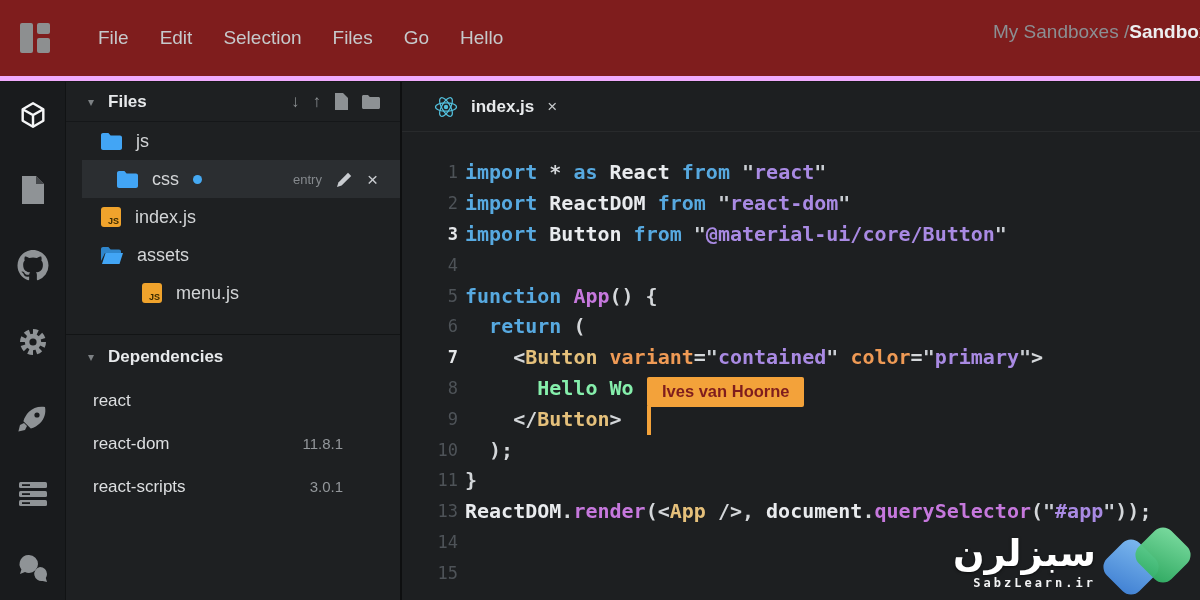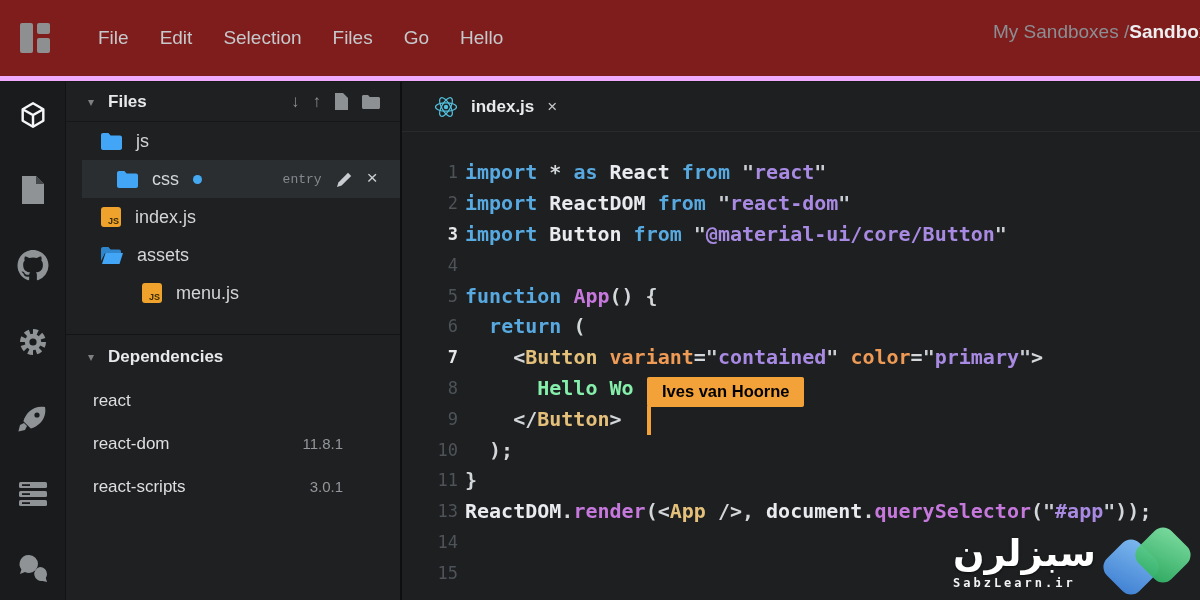--- a/index.html
+++ b/index.html
@@ -39,21 +39,21 @@
     color:#8d9194; font-size:17px; }
   .file-row { height:38px; display:flex; align-items:center; padding:0 18px 0 35px;
     color:#d3d5d7; font-size:18px; gap:14px; }
   .file-row.selected { background:#2b2e31;margin-left:16px; }
   .file-row.indent { padding-left:76px; }
   .js-badge { width:20px; height:20px; background:#f0a32c; border-radius:3px;
     position:relative; flex:0 0 auto; }
   .js-badge i { position:absolute; right:2px; bottom:1px; font-style:normal;
     font-weight:700; font-size:9px; color:#3a2a00; }
   .dot { width:9px; height:9px; border-radius:50%; background:#45a9f2; }
-  .row-actions { margin-left:auto; display:flex; align-items:center; gap:15px; padding-right:4px;font-family:Liberation Mono, monospace; }
+  .row-actions { margin-left:auto; display:flex; align-items:center; gap:15px; padding-right:4px; }
   .entry-tag { color:#85898d; font-size:13px; }
   .x-glyph { color:#c9ccd0; font-size:19px; line-height:1; }
   .sep { height:1px; background:#121415; margin-top:22px; }
   .dep-header { height:44px; display:flex; align-items:center; padding:0 22px; }
   .dep-row { height:43px; display:flex; align-items:center; padding:0 57px 0 27px;
     color:#dddfe1; font-size:17px; }
   .dep-ver { margin-left:auto; color:#93979b; font-size:15px; }
   .dep-search { margin:8px 0 0 25px; width:253px; height:36px; background:#232628;
     border:1px solid #393d41; border-radius:5px; display:flex; align-items:center;
     padding:0 10px; gap:9px; }
@@ -84,29 +84,29 @@
   .tok-var { color:#e9ebee; }
   .tok-fn { color:#c678dd; }
   .tok-tag { color:#e5c07b; }
   .tok-attr { color:#ef9a55; }
   .tok-str { color:#a98ae3; }
   .tok-q { color:#c9cdd3; }
   .tok-jsx { color:#86efac; }
   .ln.active { color:#e6e8ea; font-weight:700; }
 
   .collab-label { position:absolute; left:245px; top:295px; background:#f3a23a;
-    color:#000000; font-size:16.5px; font-weight:700; padding:5px 15px 6px;
+    color:#7f1d1d; font-size:16.5px; font-weight:700; padding:5px 15px 6px;
     border-radius:2px; z-index:5; font-family:"Liberation Sans",sans-serif; white-space:nowrap; }
   .collab-caret { position:absolute; left:245px; top:324px; width:4px; height:29px;
     background:#f3a23a; z-index:5; }
 
   
   .watermark { position:absolute; right:8px; bottom:2px; z-index:9; display:flex;
     align-items:center; gap:10px; }
-  .wm-text { text-align:left; }
+  .wm-text { text-align:right; }
   .wm-fa { color:#ffffff; font-size:37px; font-weight:700; font-family:"DejaVu Sans",sans-serif;
     line-height:1; text-shadow:0 1px 3px rgba(0,0,0,.6); }
   .wm-en { color:#f2f3f4; font-size:12px; font-weight:700; letter-spacing:3px; margin-top:4px;
     font-family:"DejaVu Sans Mono",monospace; }
   .wm-logo { position:relative; width:86px; height:72px; }
   .wm-d { position:absolute; width:46px; height:46px; border-radius:12px;
     transform:rotate(45deg); }
   .wm-blue { left:2px; top:18px; background:linear-gradient(160deg,#7db9ef 0%,#3f7fd2 100%); }
   .wm-green { left:34px; top:6px; background:linear-gradient(160deg,#7fe3a5 0%,#2fae63 100%); opacity:.96; }
 

